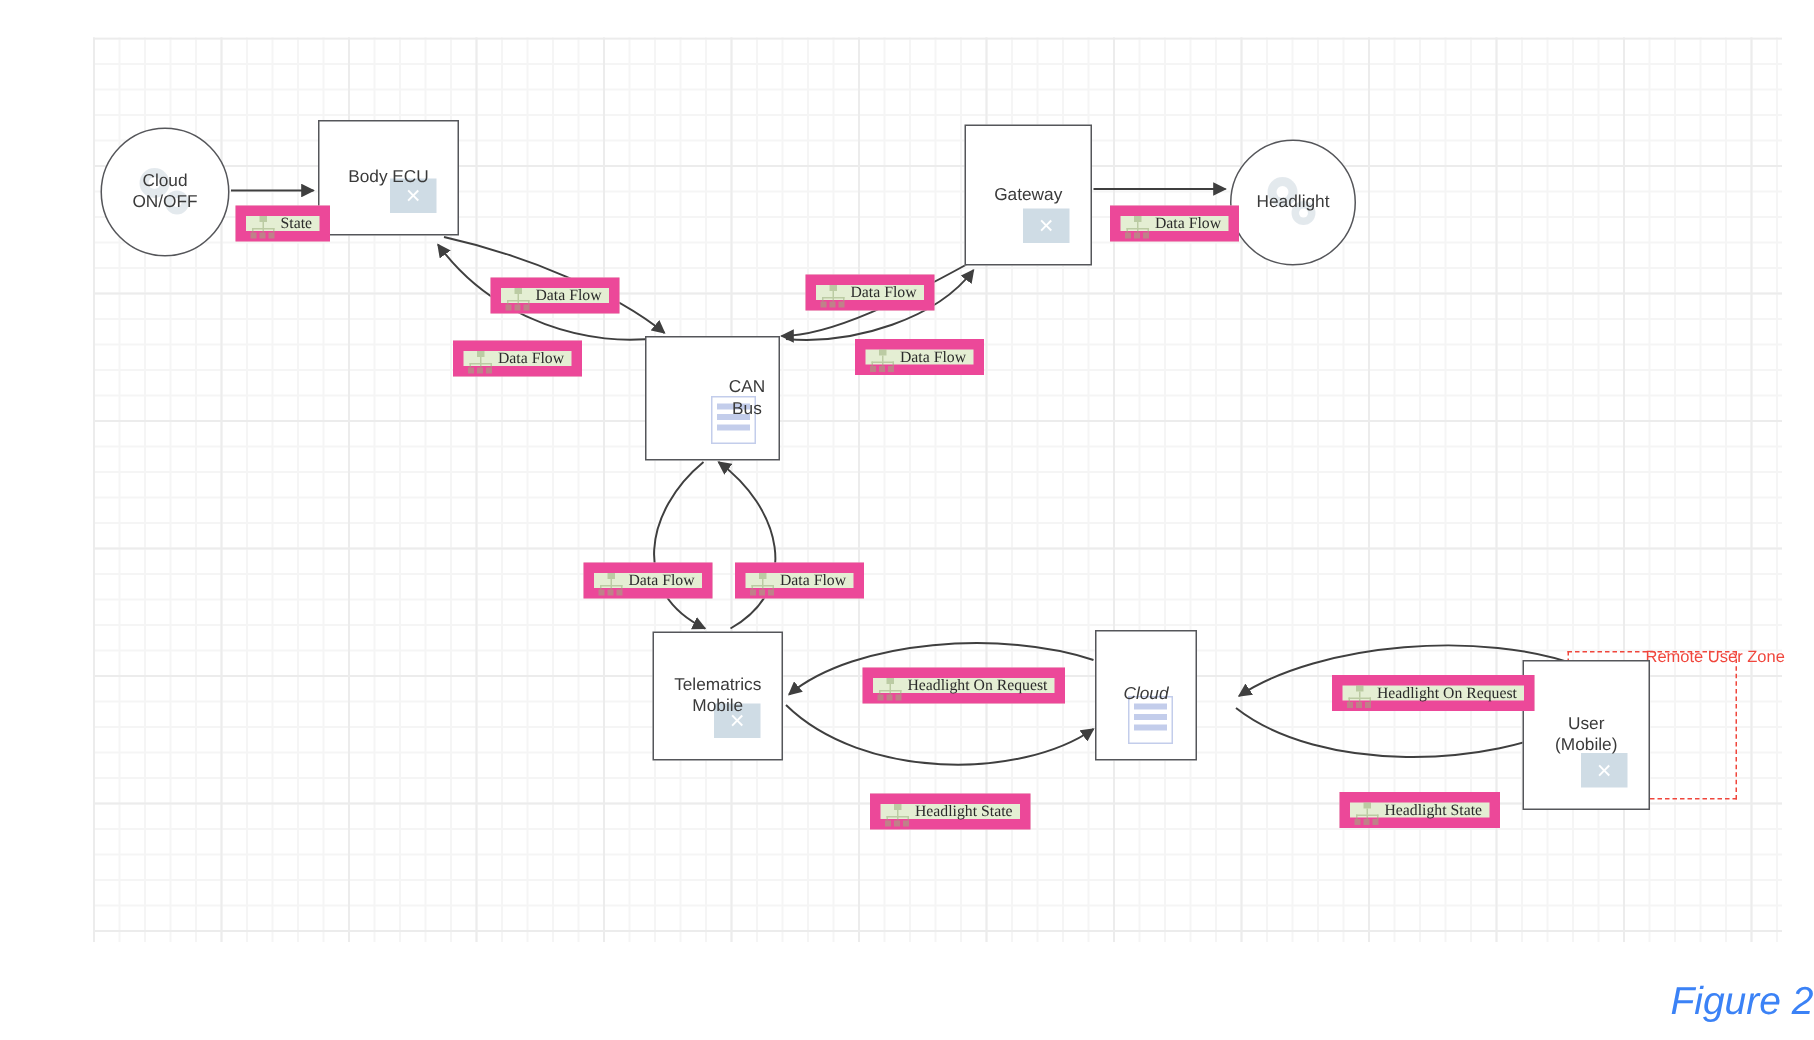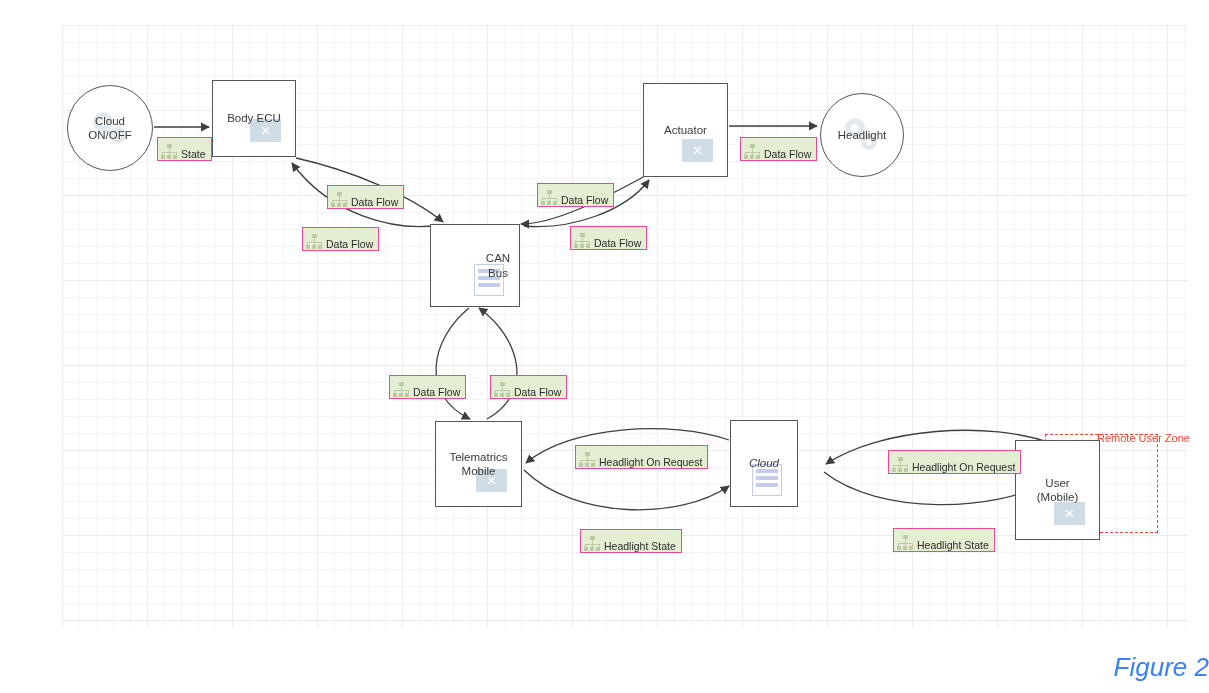--- a/index.html
+++ b/index.html
@@ -111,29 +111,30 @@
     transform: translate(-50%, -50%);
     z-index: 0;
     opacity: .5;
   }
 
   
   .badge {
     position: absolute;
     box-sizing: border-box;
     background: #e4eed3;
-    border: 1px solid #ec4899;
+    border: 7px solid #ec4899;
     height: 24px;
     display: flex;
-    align-items: flex-end;
+    align-items: flex-start;
     padding: 0 5px 0 3px;
     font-size: 10.5px;
     color: #2b2b2b;
     white-space: nowrap;
     z-index: 6;
+    font-family: Liberation Serif, serif;
   }
   .badge .badge-label { padding-left: 3px; }
   .badge-ico {
     flex: 0 0 auto;
     width: 17px;
     height: 16px;
     position: relative;
     opacity: .55;
   }
   .badge-ico span {
@@ -223,36 +224,36 @@
       <circle cx="16" cy="15" r="10"></circle>
       <circle cx="31" cy="28" r="8"></circle>
     </g>
     <circle cx="16" cy="15" r="4" fill="#ffffff"></circle>
     <circle cx="31" cy="28" r="3" fill="#ffffff"></circle>
   </svg>
   <span class="node-label">Cloud
 ON/OFF</span>
 </div>
 
-<div class="node" style="left:212px; top:80px; width:84px; height:77px;">
+<div class="node" style="left:212px; top:80px; width:94px; height:77px;">
   <span class="node-label">Body ECU</span>
   <span class="ico-broken"></span>
 </div>
 
 <div class="node" style="left:430px; top:224px; width:90px; height:83px;padding-left:46px;">
   <span class="node-label">CAN Bus</span>
   <span class="ico-doc">
       <i></i>
       <i></i>
       <i></i>
     </span>
 </div>
 
 <div class="node" style="left:643px; top:83px; width:85px; height:94px;">
-  <span class="node-label">Actuator</span>
+  <span class="node-label">Gateway</span>
   <span class="ico-broken"></span>
 </div>
 
 <div class="node circle" style="left:820px; top:93px; width:84px; height:84px;">
   <svg class="ico-gears" width="46" height="42" viewBox="0 0 46 42" xmlns="http://www.w3.org/2000/svg">
     <g fill="#c9d4dd">
       <circle cx="16" cy="14" r="10"></circle>
       <circle cx="30" cy="28" r="8"></circle>
     </g>
     <circle cx="16" cy="14" r="4" fill="#ffffff"></circle>

